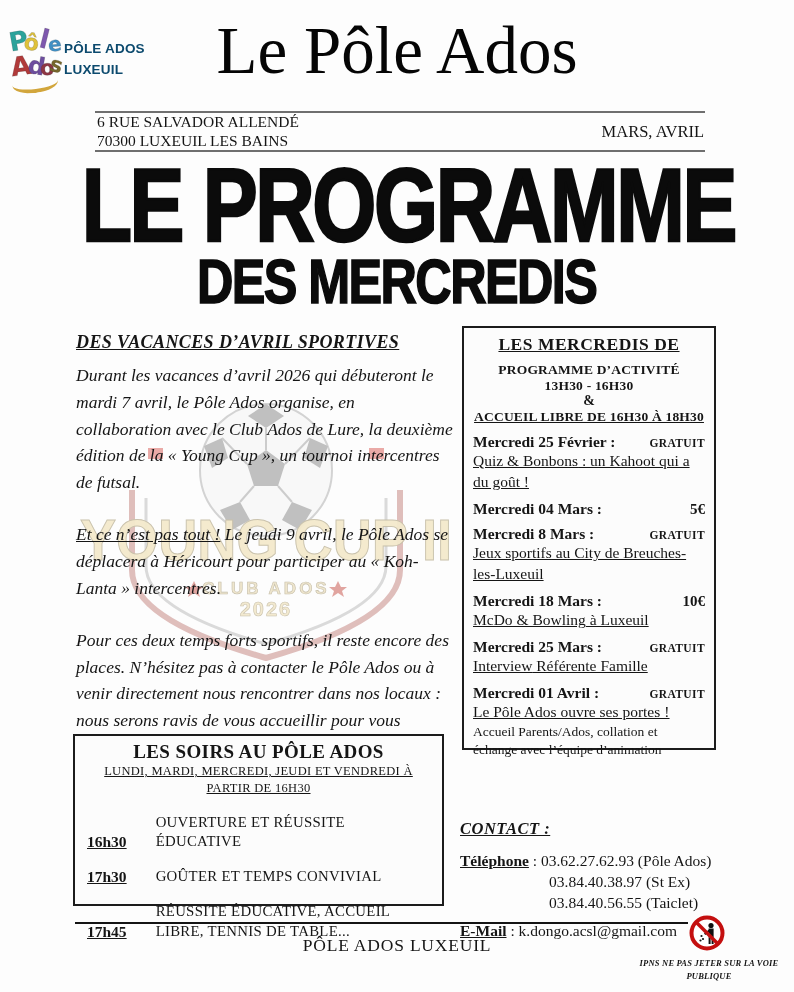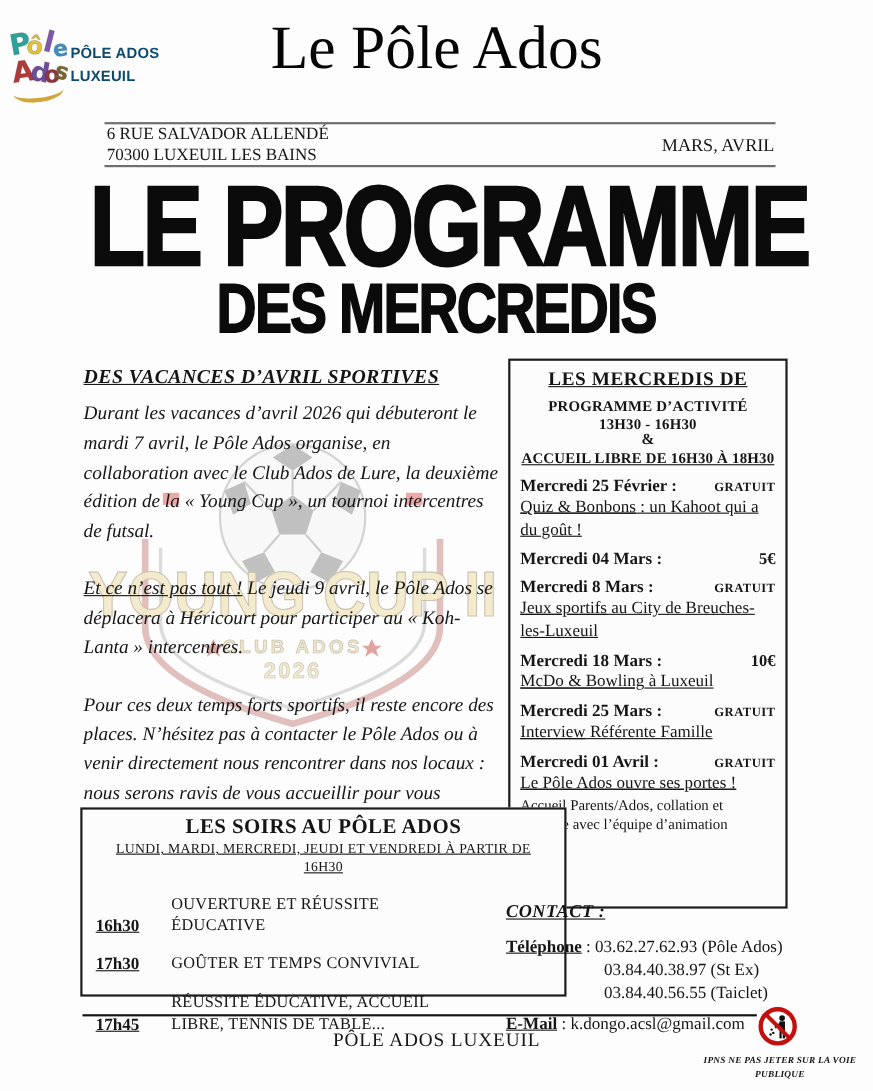--- a/index.html
+++ b/index.html
@@ -20,21 +20,21 @@
   .logo-art span:nth-of-type(5){ left:3px;  top:27px; font-size:26px; color:#b03a3a; transform:rotate(-8deg);}
   .logo-art span:nth-of-type(6){ left:20px; top:28px; font-size:24px; color:#6d4d9e; transform:rotate(10deg);}
   .logo-art span:nth-of-type(7){ left:32px; top:32px; font-size:21px; color:#8e3644; transform:rotate(-4deg);}
   .logo-art span:nth-of-type(8){ left:42px; top:29px; font-size:21px; color:#77672c; transform:rotate(16deg);}
   .logo-swoosh { position:absolute; left:4px; top:47px; width:46px; height:16px;
     border-bottom:4px solid #d2a63c; border-radius:50%; transform:rotate(-7deg); }
   .logo-wordmark { position:absolute; left:64px; top:39px;
     font-family:"Liberation Sans", sans-serif; font-weight:bold;
     font-size:13.5px; line-height:1.55; color:#0c4a6e; letter-spacing:0.2px; }
   .page-title { position:absolute; left:0; right:0; top:14px; text-align:center;
-    font-size:56px; line-height:1.1; color:#050505; }
+    font-size:67px; line-height:1.1; color:#050505; }
   .rule { position:absolute; left:95px; width:610px; height:2px; background:#6f6f6f; }
   .rule-top { top:111px; } .rule-bottom { top:150px; }
   .address { position:absolute; left:97px; top:113px; font-size:15.5px; line-height:18.5px; }
   .period { position:absolute; right:90px; top:122px; font-size:16.5px; }
   
   .headline { position:absolute; left:0; right:0; text-align:center;
     font-family:"Liberation Sans", sans-serif; font-weight:bold; color:#0b0b0b;
     white-space:nowrap; }
   .headline > div { display:inline-block; transform:scaleX(0.80); transform-origin:center; }
   .headline-1 { top:154px; font-size:103px; line-height:1; letter-spacing:-3px;
@@ -44,37 +44,37 @@
   
   .article { position:absolute; left:76px; top:329px; width:378px; z-index:1;
     font-style:italic; font-size:17.5px; line-height:1.52; }
   .article h3 { margin:0 0 6px 0; font-size:18px; font-weight:bold;
     text-decoration:underline; letter-spacing:0.4px; }
   .article p { margin:0 0 26px 0; }
   .u { text-decoration:underline; }
   
   .watermark { position:absolute; left:70px; top:398px; z-index:0; }
   
-  .right-box { position:absolute; left:462px; top:326px; width:254px; height:500px;
+  .right-box { position:absolute; left:462px; top:326px; width:254px; height:424px;
     box-sizing:border-box; border:2px solid #1c1c1c; background:#fcfcfc;
     padding:6px 9px 4px 9px; z-index:2; }
   .rb-center { text-align:center; font-weight:bold; }
   .rb-t { font-size:17.5px; text-decoration:underline; letter-spacing:0.5px; margin-bottom:7px; }
   .rb-s { font-size:13.5px; letter-spacing:0.2px; }
   .rb-amp { font-size:14px; font-weight:bold; text-align:center; line-height:1; }
   .rb-s3 { text-decoration:underline; margin:1px 0 8px 0; }
   .entry { margin-bottom:7px; }
   .entry-head { display:flex; justify-content:space-between; align-items:baseline; }
   .entry-date { font-weight:bold; font-size:15.5px; }
   .price { font-weight:bold; font-size:11.5px; letter-spacing:0.4px;text-align:center; }
   .price.euro { font-size:15px; letter-spacing:0; }
   .entry-desc { font-size:15.5px; line-height:1.35;text-decoration:underline; }
   .entry-note { font-size:13.5px; line-height:1.3; margin-top:1px; }
   
-  .left-box { position:absolute; left:73px; top:734px; width:442px; height:172px;
+  .left-box { position:absolute; left:73px; top:734px; width:371px; height:172px;
     box-sizing:border-box; border:2px solid #1c1c1c; background:#fcfcfc;
     padding:5px 12px; z-index:2; }
   .lb-title { text-align:center; font-weight:bold; font-size:19px; letter-spacing:0.4px; }
   .lb-sub { text-align:center; font-size:12.5px; text-decoration:underline;
     line-height:1.35; letter-spacing:0.3px; }
   .lb-row { display:flex; gap:29px; margin-top:15px; align-items:flex-end; }
   .lb-time { font-weight:bold; font-size:15.5px; text-decoration:underline; flex:none; }
   .lb-label { font-size:14.8px; letter-spacing:0.3px; line-height:1.3;
     padding-top:1px; max-width:275px; }
   

